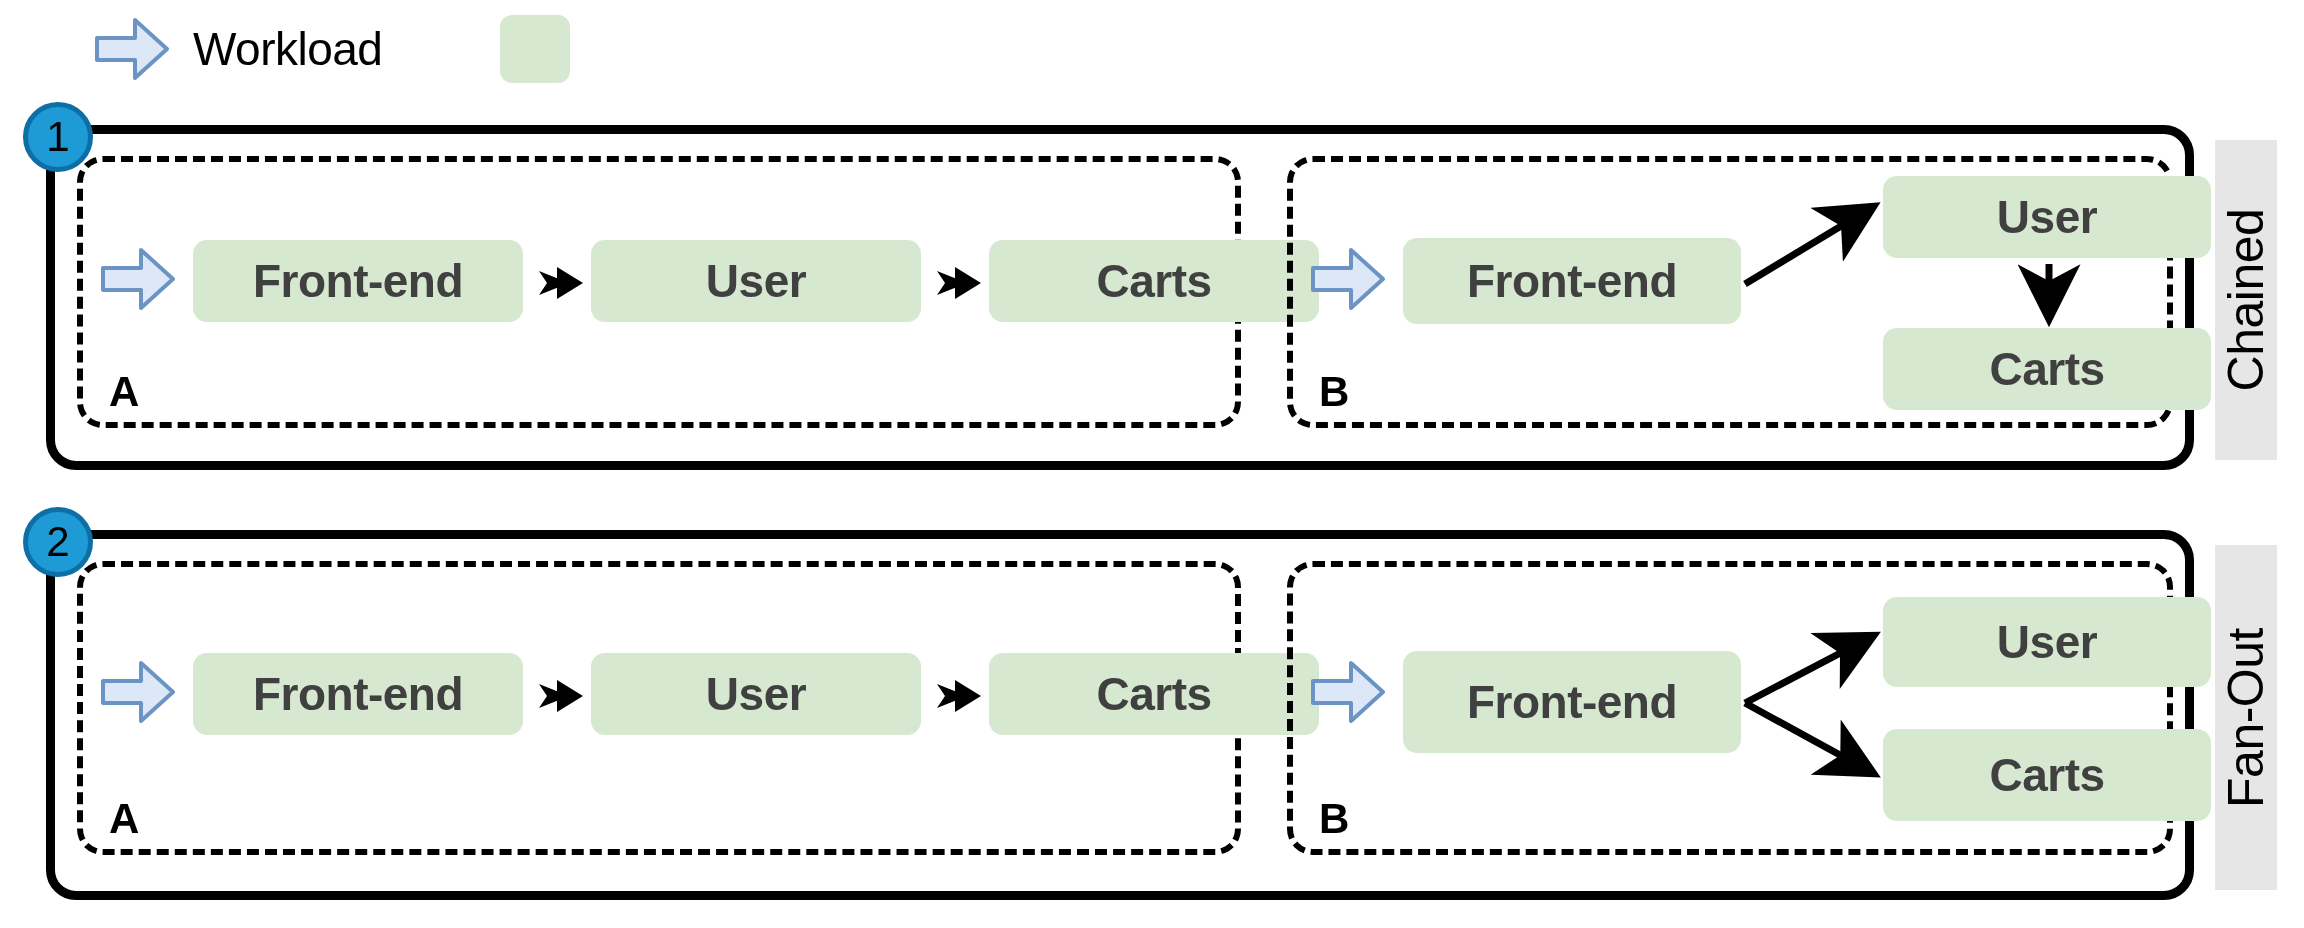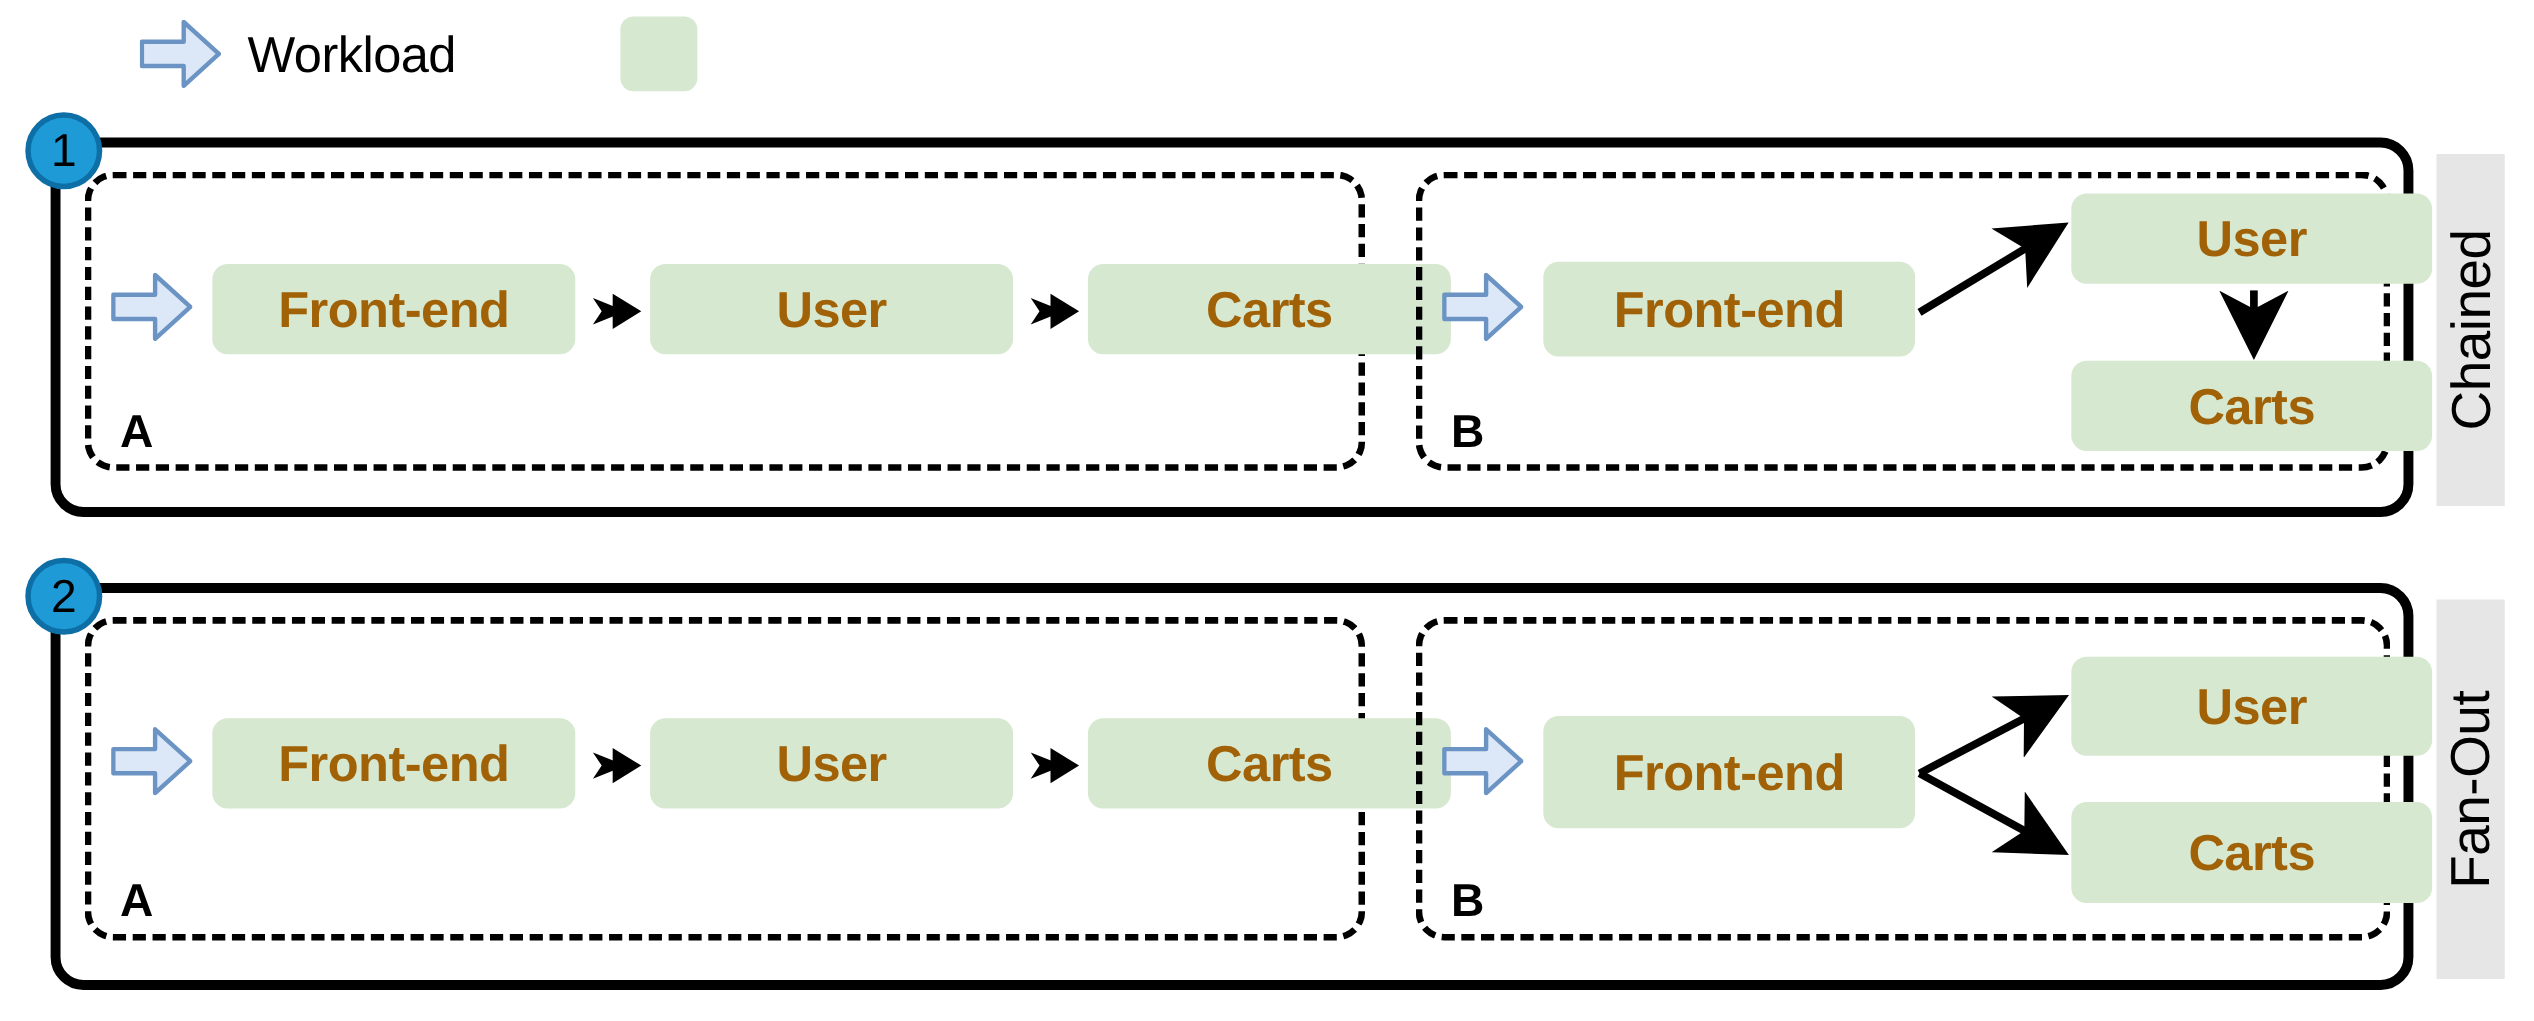--- a/index.html
+++ b/index.html
@@ -21,21 +21,20 @@
     left: 95px;
     top: 14px;
     display: flex;
     align-items: center;
     gap: 0px;
     height: 70px;
   }
   .legend-item {
     display: flex;
     align-items: center;
-    margin-left: 32px;
   }
   .legend-arrow-swatch {
     width: 74px;
     height: 62px;
   }
   .legend-label {
     font-size: 46px;
     color: #000000;
     font-weight: 400;
     margin-left: 24px;
@@ -130,21 +129,21 @@
   
   .svc {
     position: absolute;
     background: #d6e8d0;
     border-radius: 14px;
     display: flex;
     align-items: center;
     justify-content: center;
     font-size: 46px;
     font-weight: bold;
-    color: #a16207;
+    color: #404040;
     letter-spacing: -0.5px;
     box-sizing: border-box;
   }
 
   
   .chevron {
     position: absolute;
     width: 52px;
     height: 44px;
   }

